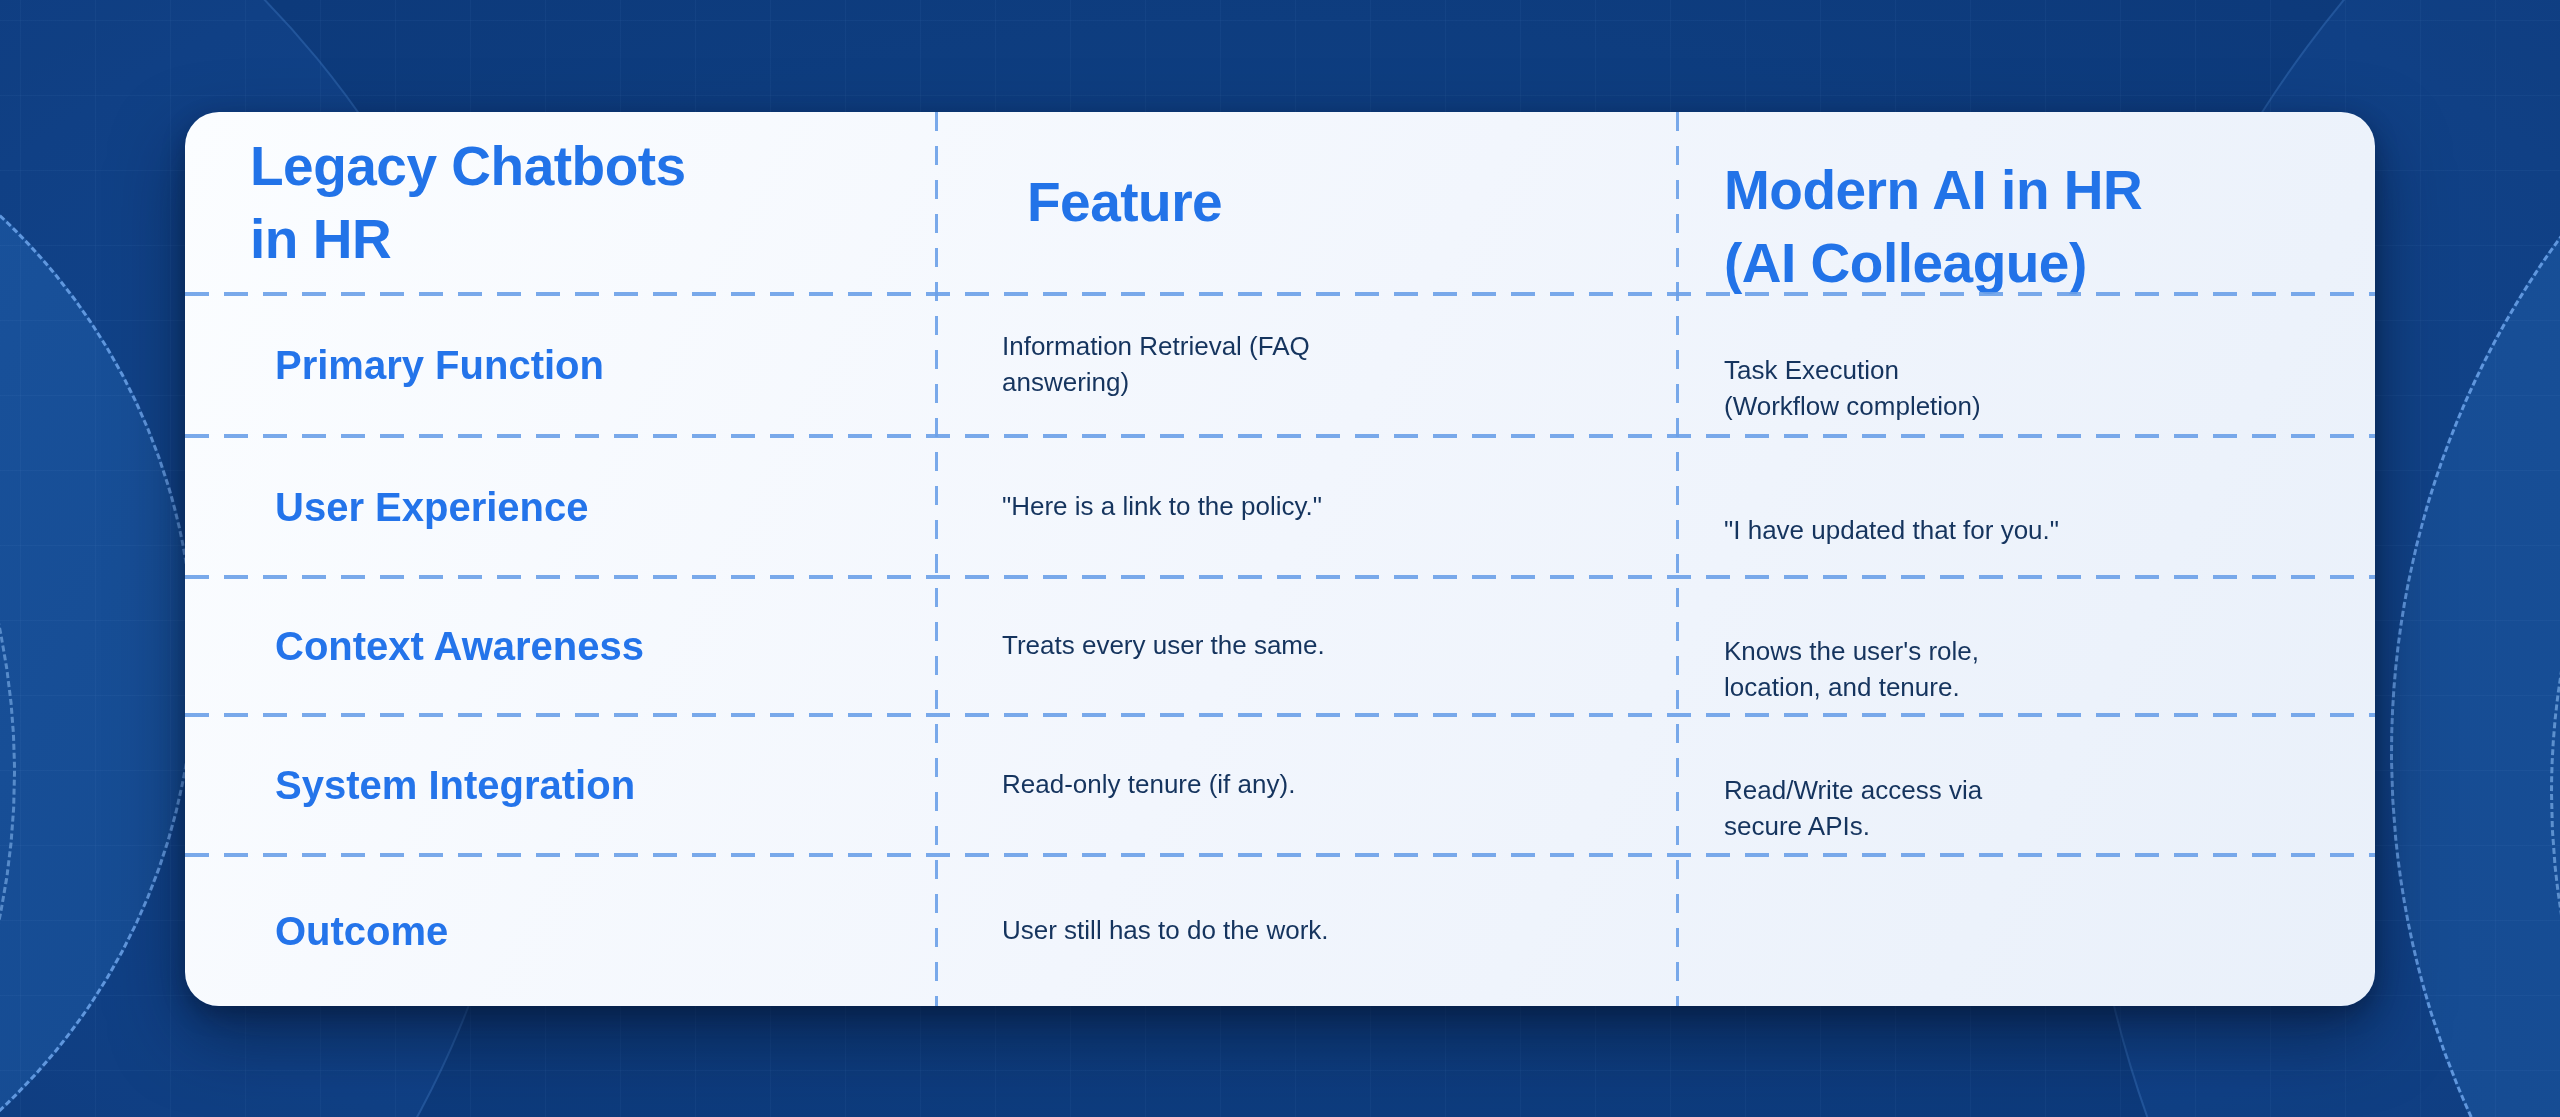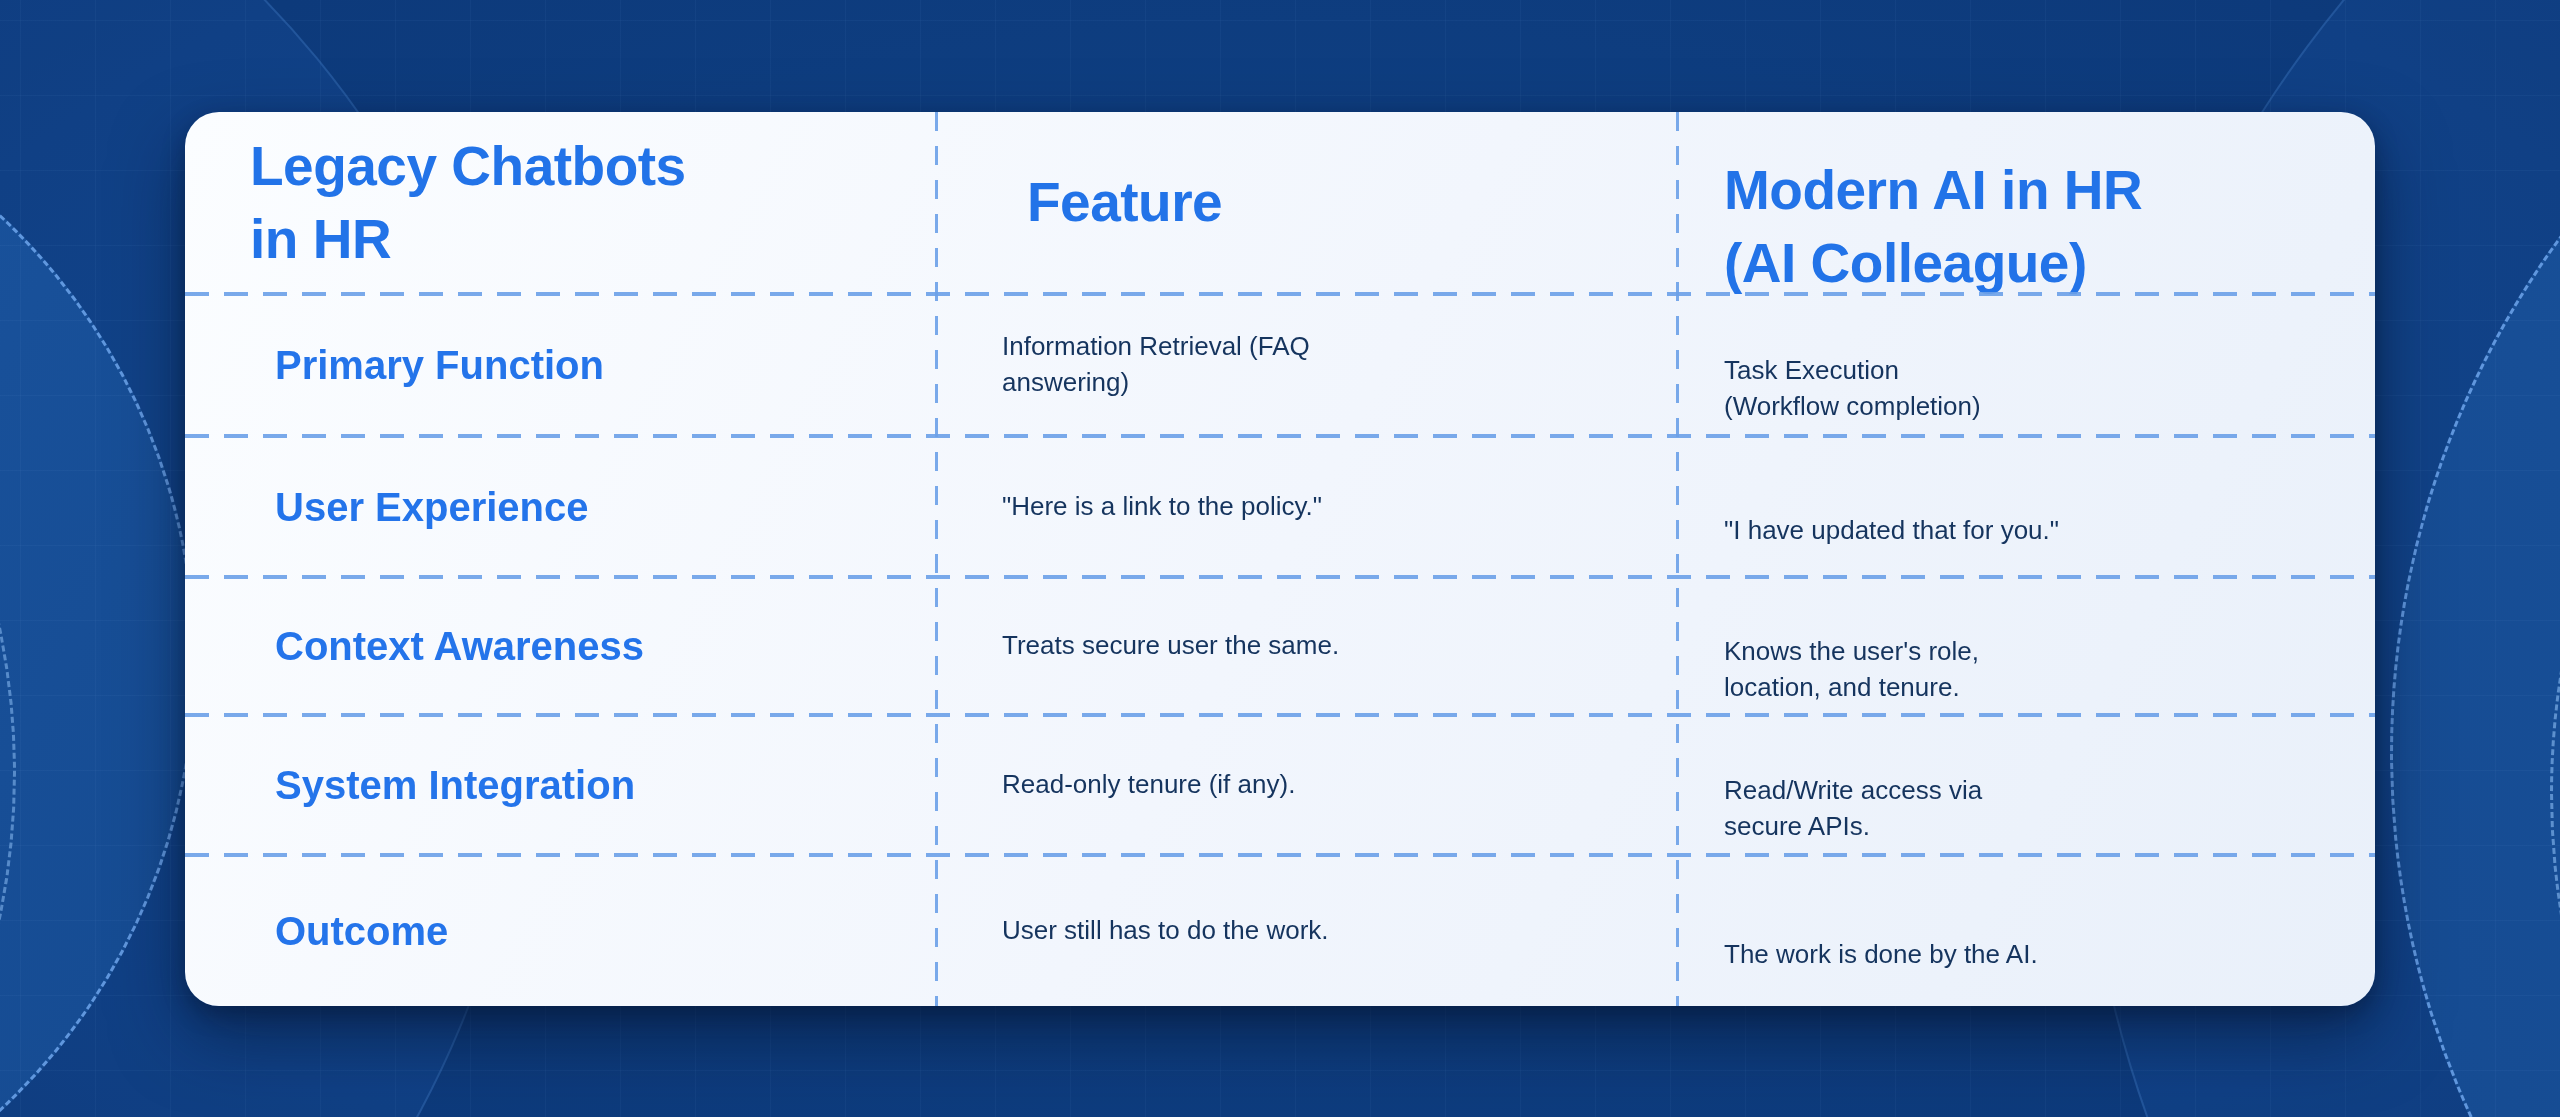--- a/index.html
+++ b/index.html
@@ -145,32 +145,31 @@
       <div class="cell txt c2">Information Retrieval (FAQ
 answering)</div>
       <div class="cell txt c3">Task Execution
 (Workflow completion)</div>
 
       <div class="cell lbl c1">User Experience</div>
       <div class="cell txt c2">"Here is a link to the policy."</div>
       <div class="cell txt c3">"I have updated that for you."</div>
 
       <div class="cell lbl c1">Context Awareness</div>
-      <div class="cell txt c2">Treats secure user the same.</div>
+      <div class="cell txt c2">Treats every user the same.</div>
       <div class="cell txt c3">Knows the user's role,
 location, and tenure.</div>
 
       <div class="cell lbl c1">System Integration</div>
       <div class="cell txt c2">Read-only tenure (if any).</div>
       <div class="cell txt c3">Read/Write access via
 secure APIs.</div>
 
       <div class="cell lbl c1">Outcome</div>
       <div class="cell txt c2">User still has to do the work.</div>
-      <div class="cell txt c3">The work is done by the AI.</div>
     </div>
 
     <div class="vline v1"></div>
     <div class="vline v2"></div>
     <div class="hline h1"></div>
     <div class="hline h2"></div>
     <div class="hline h3"></div>
     <div class="hline h4"></div>
     <div class="hline h5"></div>
   </div>

